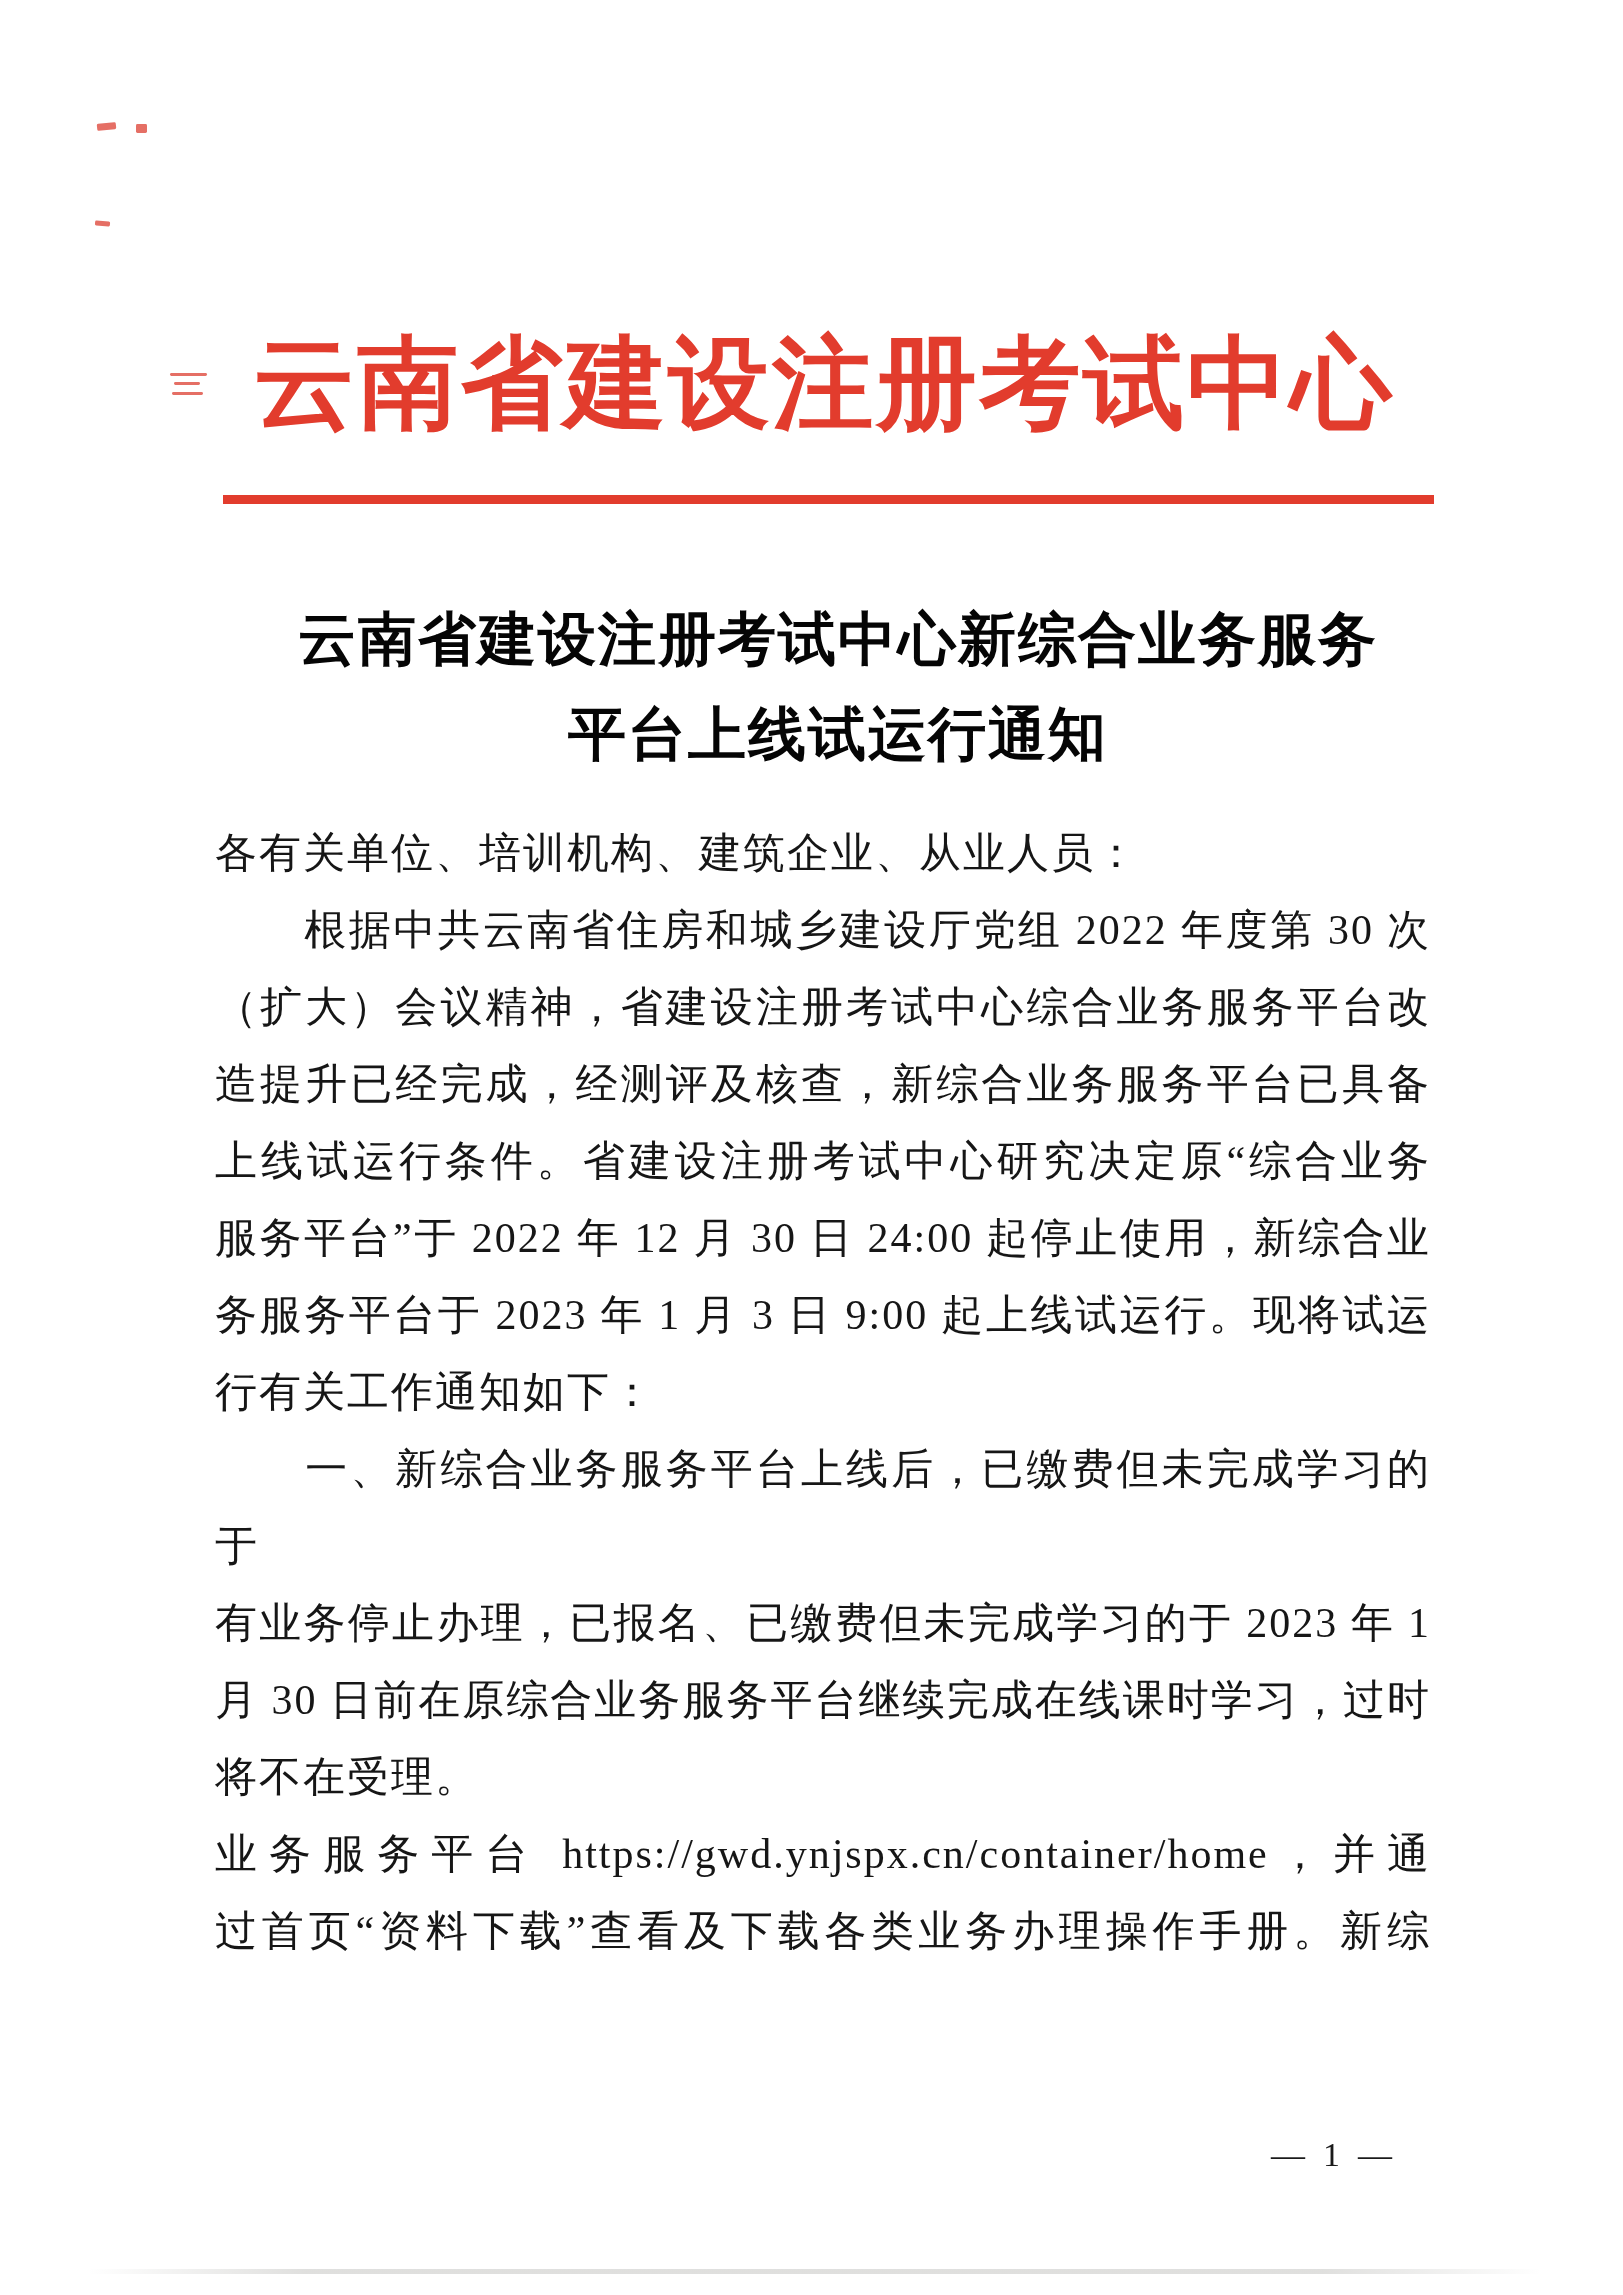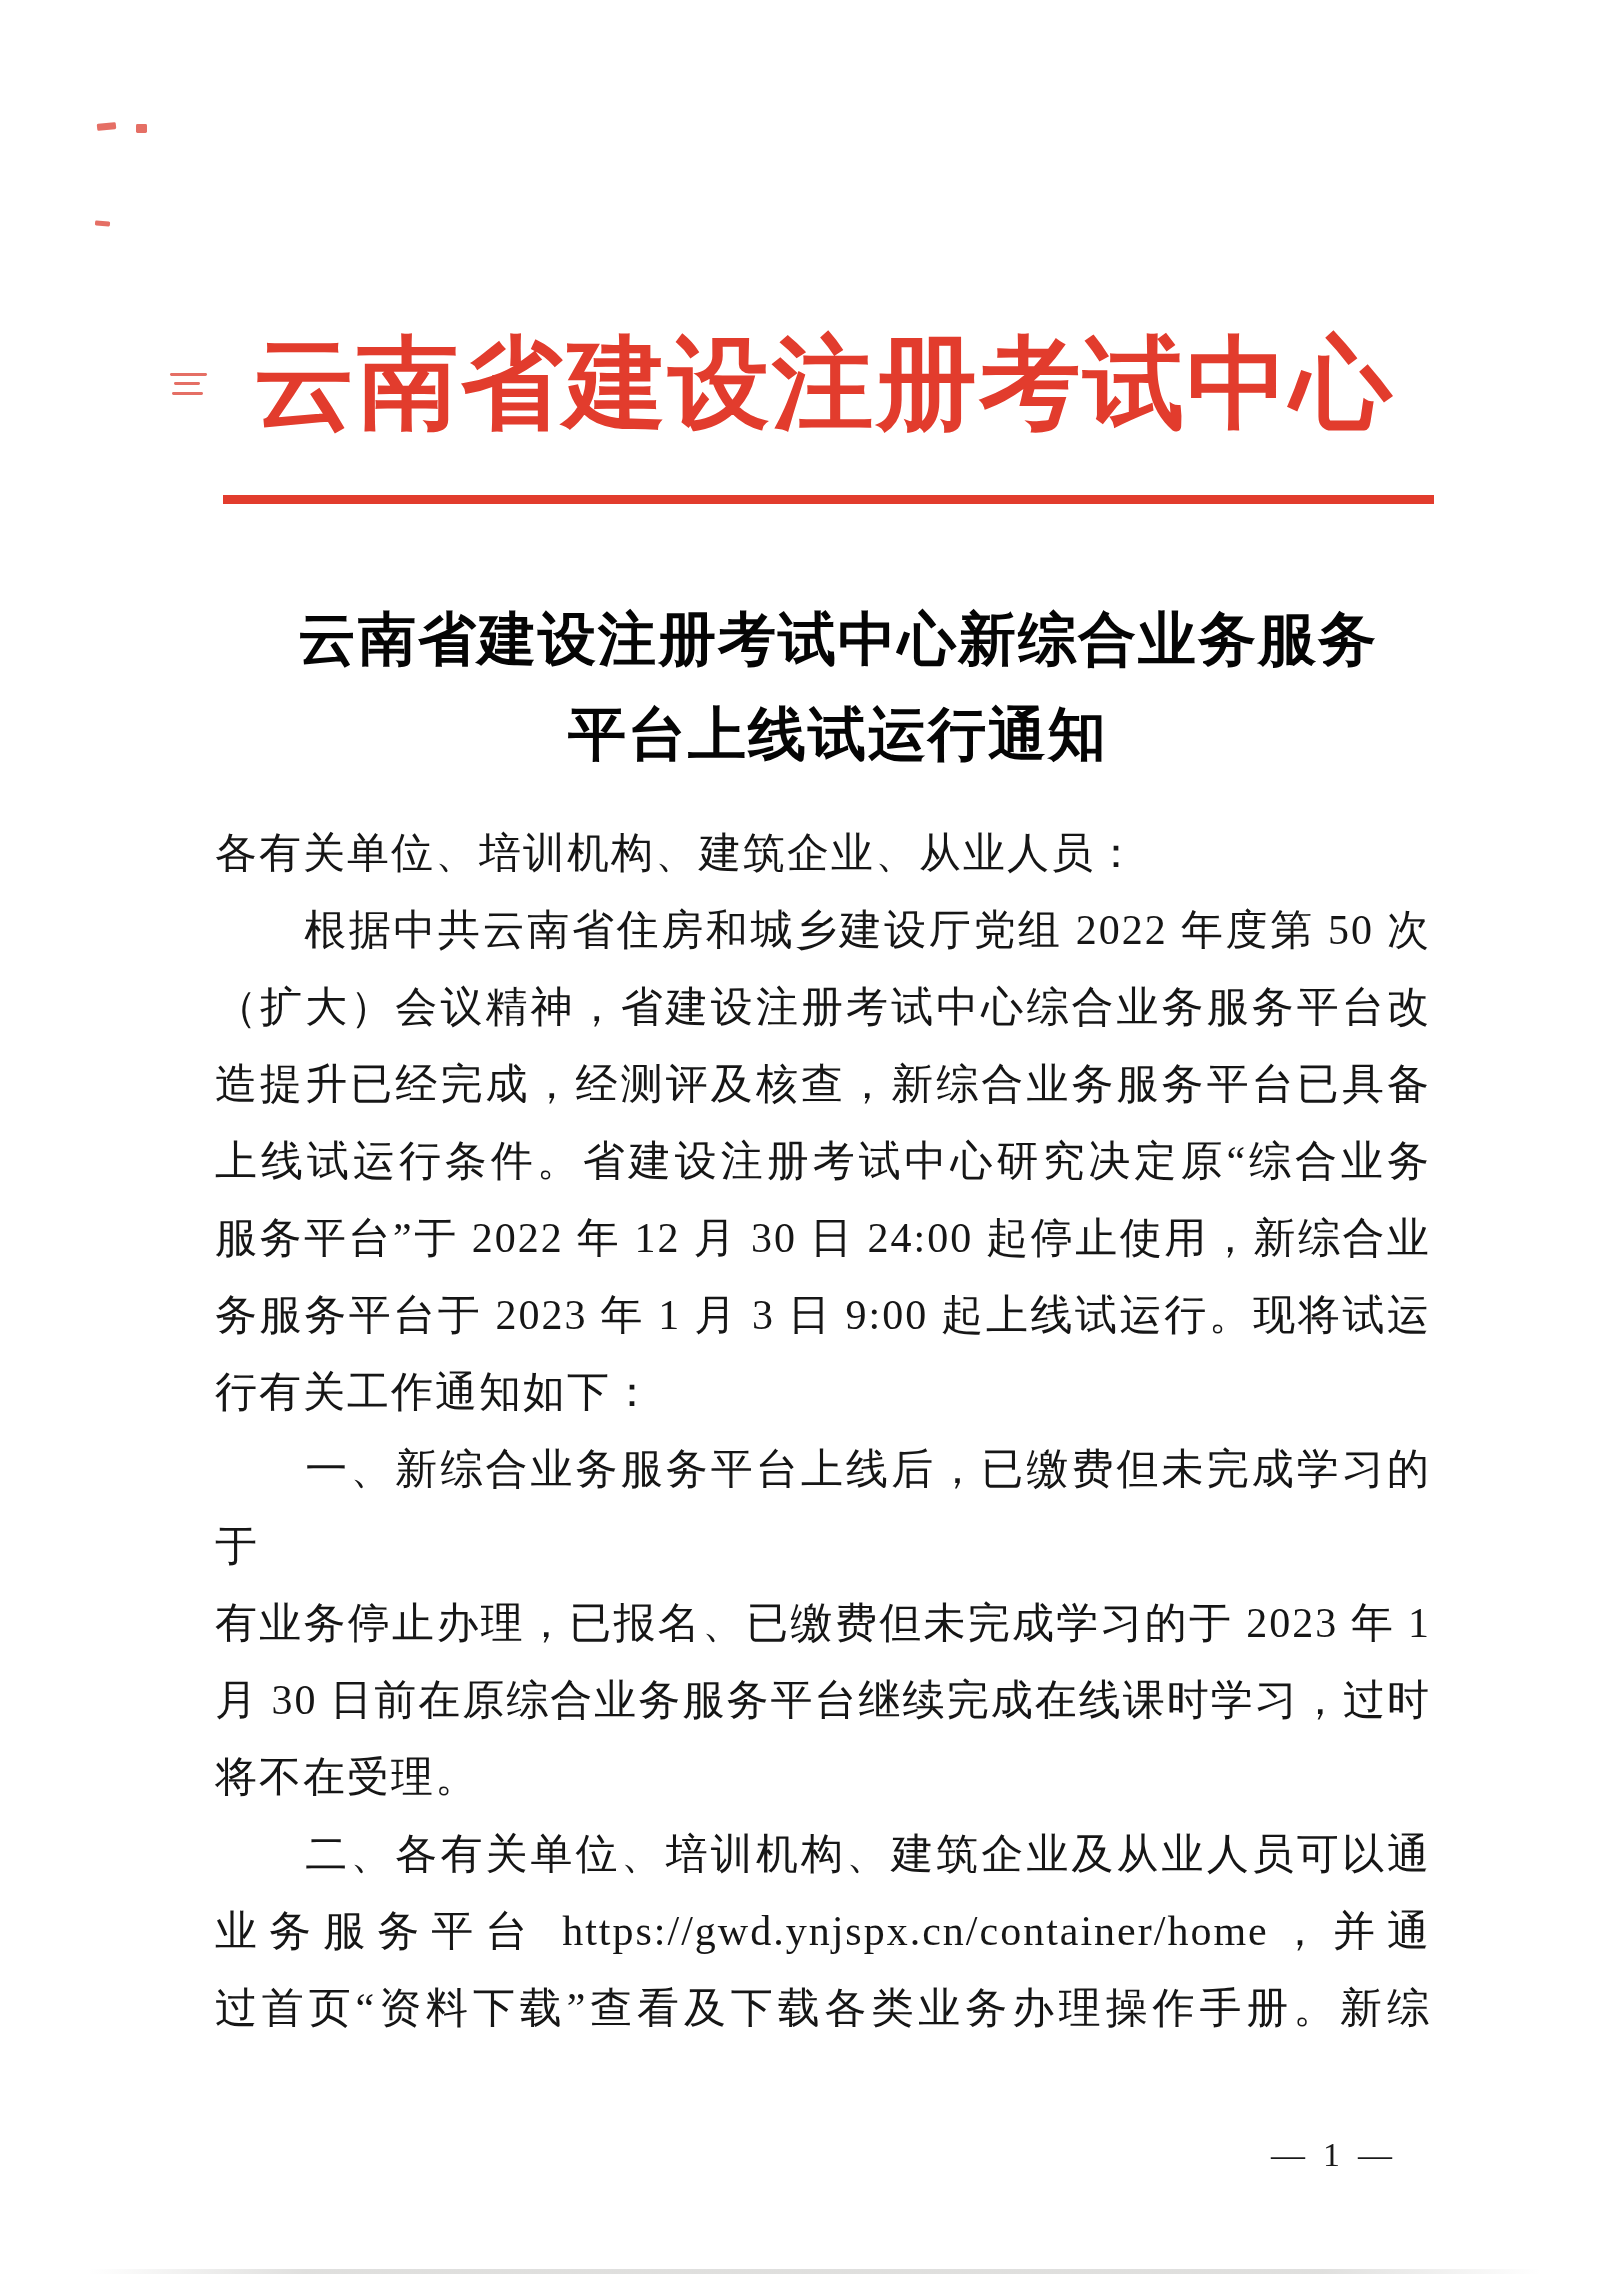--- a/index.html
+++ b/index.html
@@ -130,32 +130,31 @@
 
   <div class="red-divider"></div>
 
   <div class="doc-title">
     <div>云南省建设注册考试中心新综合业务服务</div>
     <div>平台上线试运行通知</div>
   </div>
 
   <div class="body-text">
       <div class="line">各有关单位、培训机构、建筑企业、从业人员：</div>
-      <div class="line fill">　　根据中共云南省住房和城乡建设厅党组 2022 年度第 50 次</div>
+      <div class="line fill">　　根据中共云南省住房和城乡建设厅党组 2022 年度第 30 次</div>
       <div class="line fill">（扩大）会议精神，省建设注册考试中心综合业务服务平台改</div>
       <div class="line fill">造提升已经完成，经测评及核查，新综合业务服务平台已具备</div>
       <div class="line fill">上线试运行条件。省建设注册考试中心研究决定原“综合业务</div>
       <div class="line fill">服务平台”于 2022 年 12 月 30 日 24:00 起停止使用，新综合业</div>
       <div class="line fill">务服务平台于 2023 年 1 月 3 日 9:00 起上线试运行。现将试运</div>
       <div class="line">行有关工作通知如下：</div>
       <div class="line fill">　　一、新综合业务服务平台上线后，已缴费但未完成学习的于</div>
       <div class="line fill">有业务停止办理，已报名、已缴费但未完成学习的于 2023 年 1</div>
       <div class="line fill">月 30 日前在原综合业务服务平台继续完成在线课时学习，过时</div>
       <div class="line">将不在受理。</div>
-      <div class="line fill">　　二、各有关单位、培训机构、建筑企业及从业人员可以通</div>
       <div class="line fill">业务服务平台 https://gwd.ynjspx.cn/container/home，并通</div>
       <div class="line fill">过首页“资料下载”查看及下载各类业务办理操作手册。新综</div>
     </div>
 
   <div class="page-number">— 1 —</div>
 
   <div class="bottom-shadow"></div>
 
 </div>
 

